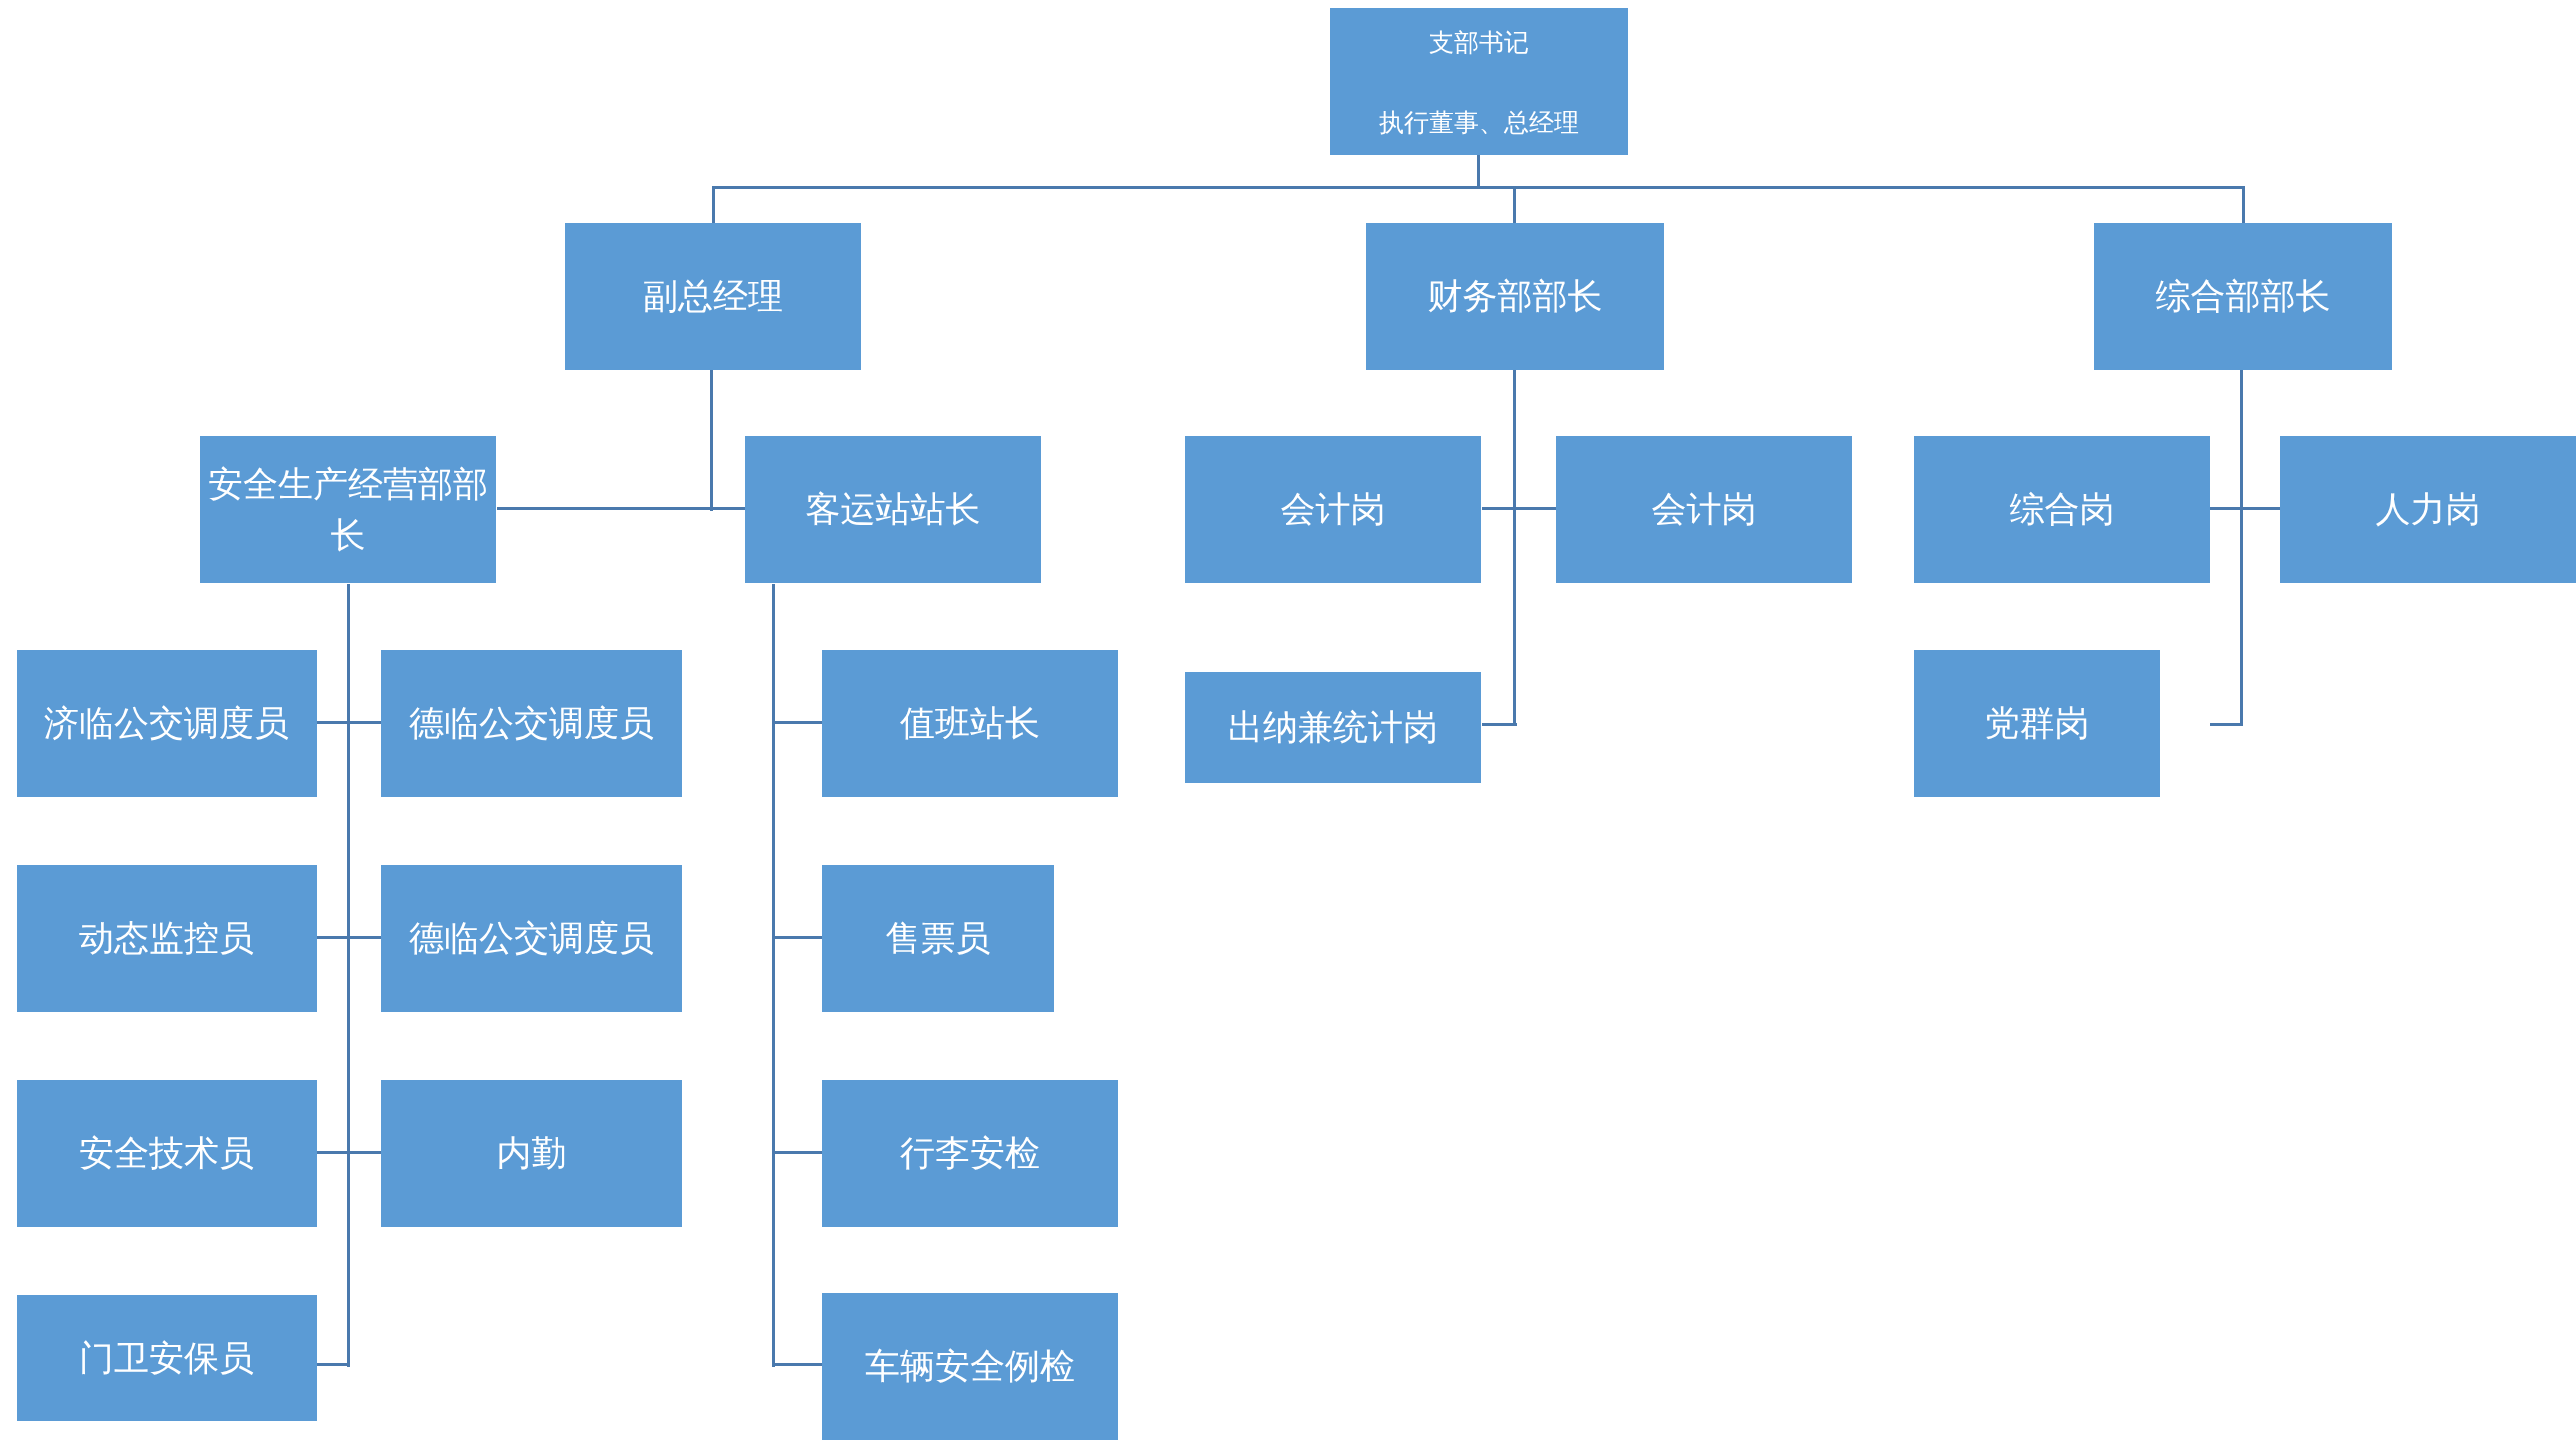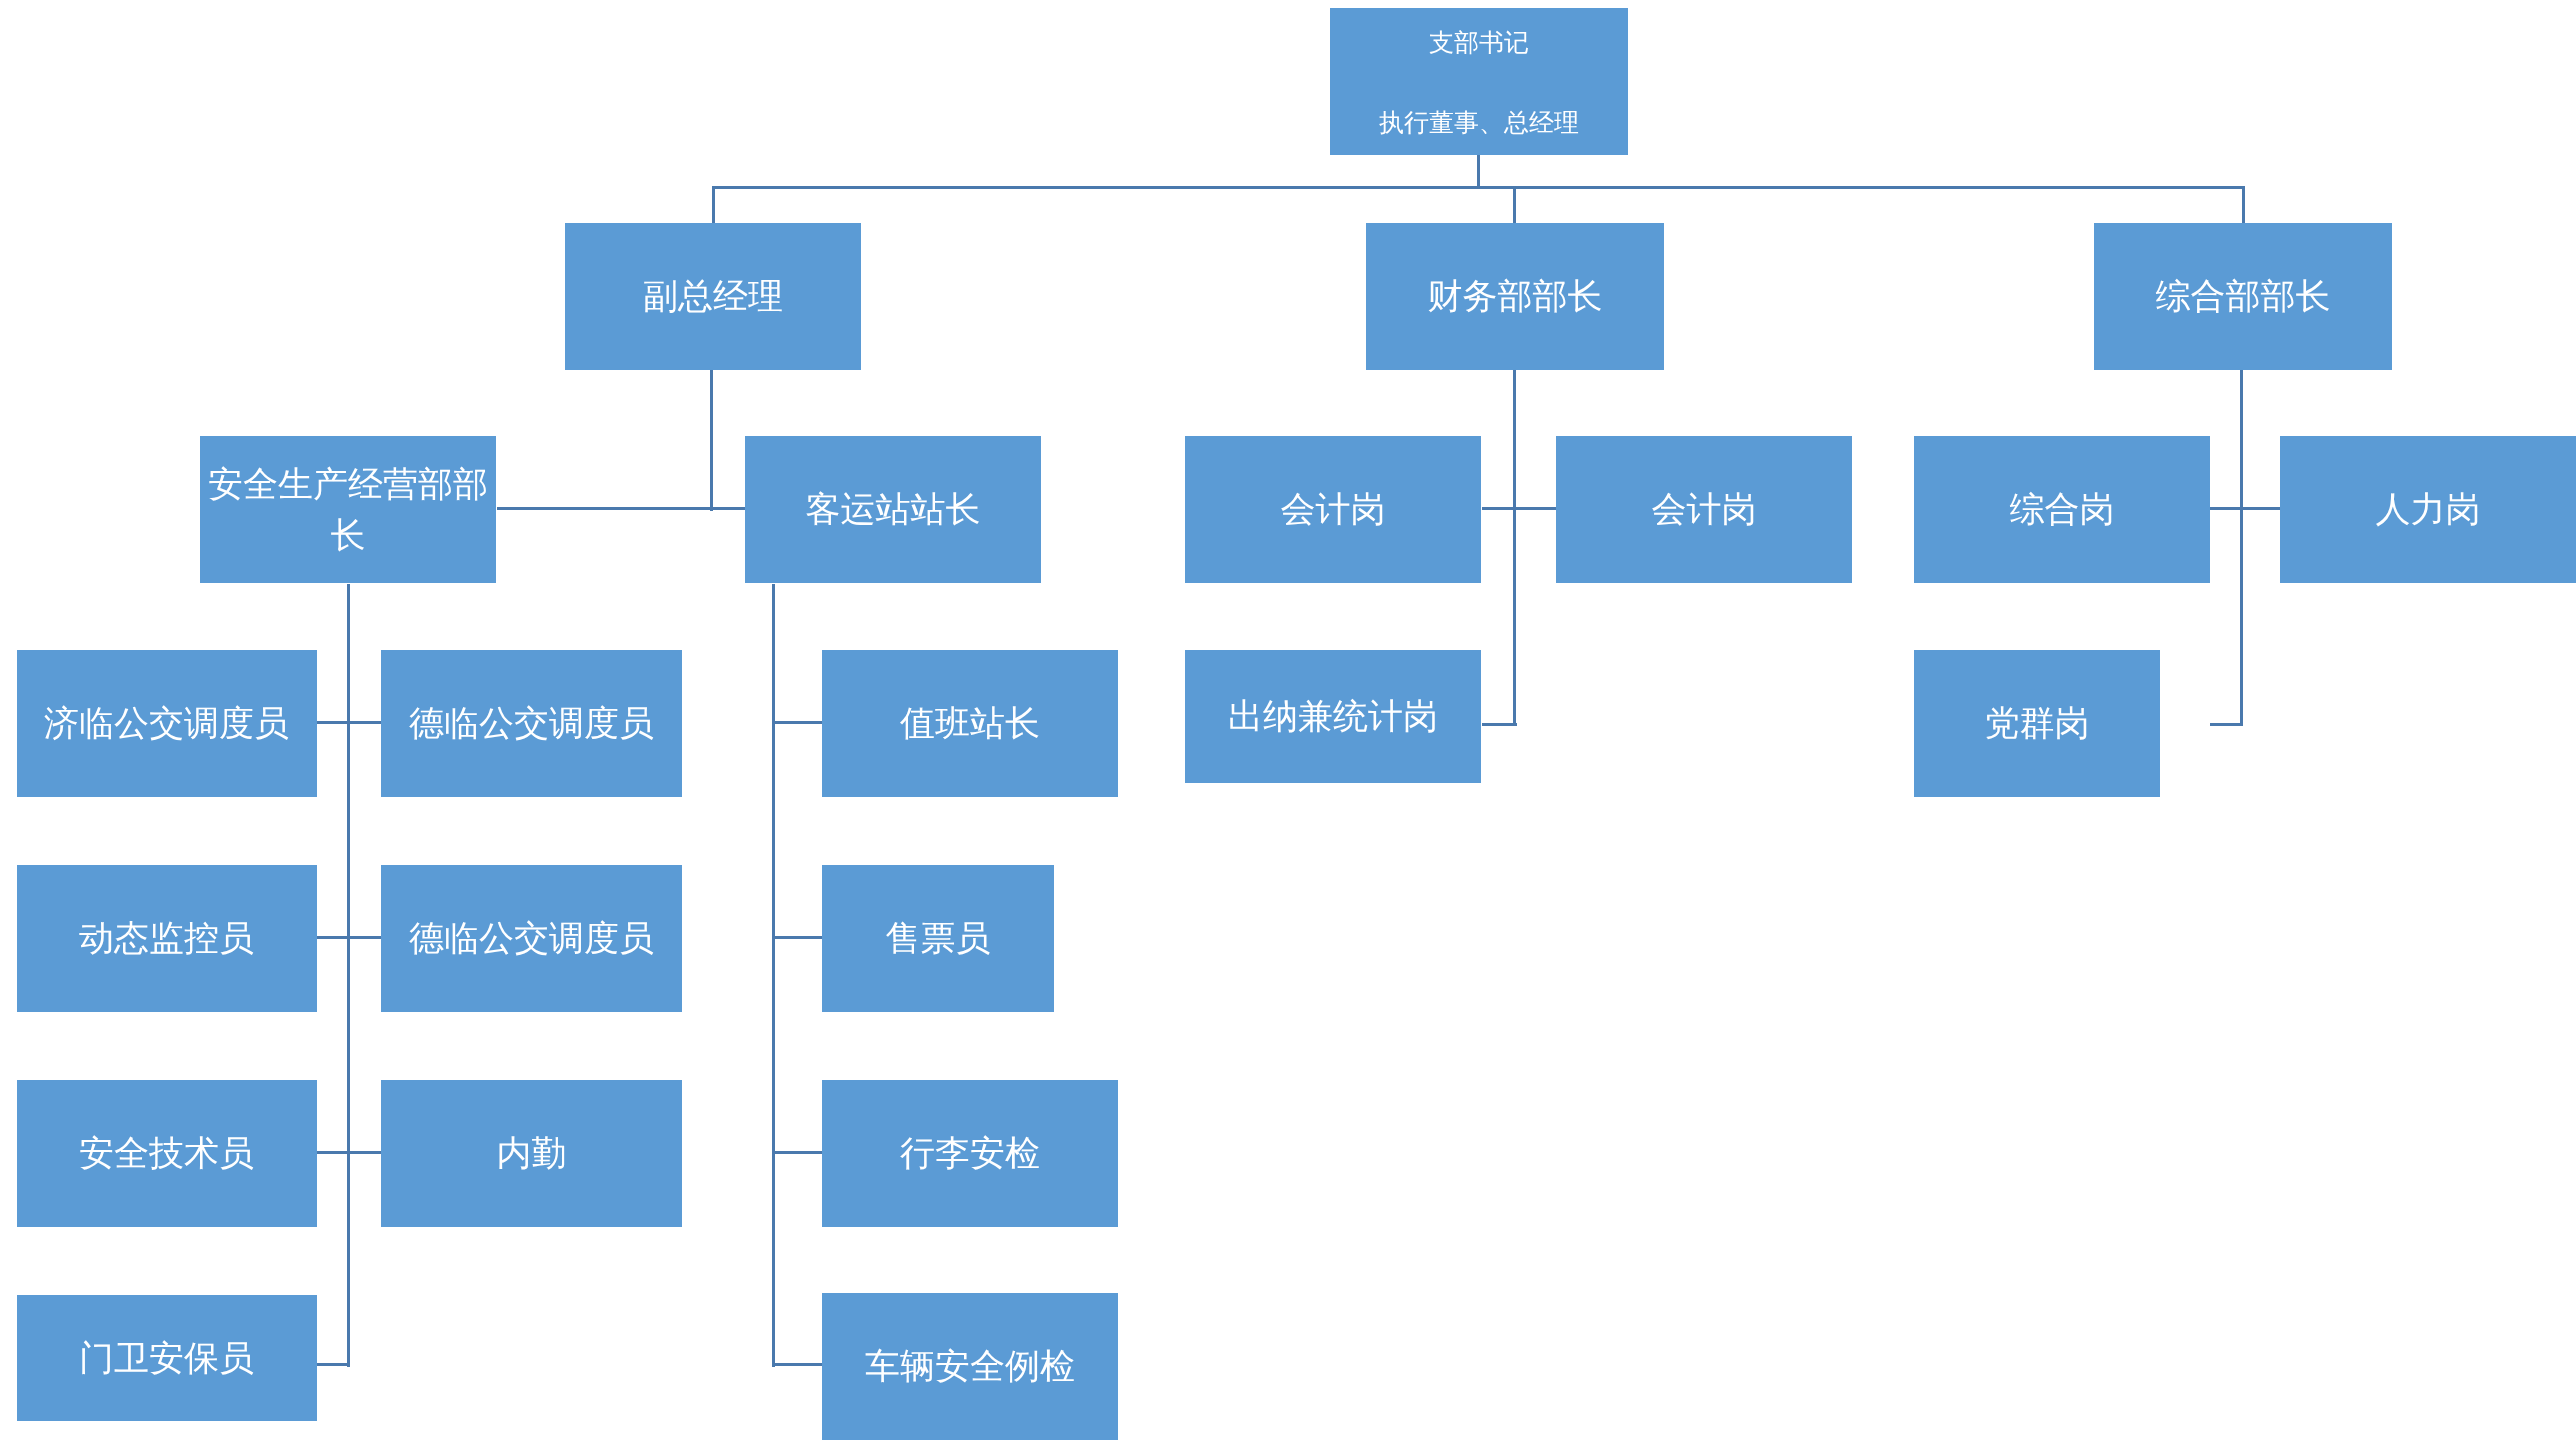--- a/index.html
+++ b/index.html
@@ -85,21 +85,21 @@
   <div class="node" style="left:1556px;top:436px;width:296px;height:147px">
     <span class="lbl">会计岗</span>
   </div>
   <div class="node" style="left:1914px;top:436px;width:296px;height:147px">
     <span class="lbl">综合岗</span>
   </div>
   <div class="node" style="left:2280px;top:436px;width:296px;height:147px">
     <span class="lbl">人力岗</span>
   </div>
 
-  <div class="node" style="left:1185px;top:650px;width:296px;height:133px">
+  <div class="node" style="left:1185px;top:672px;width:296px;height:111px">
     <span class="lbl">出纳兼统计岗</span>
   </div>
   <div class="node" style="left:1914px;top:650px;width:246px;height:147px">
     <span class="lbl">党群岗</span>
   </div>
 
   <div class="node" style="left:16.6px;top:650px;width:300px;height:147px">
     <span class="lbl">济临公交调度员</span>
   </div>
   <div class="node" style="left:381px;top:650px;width:301px;height:147px">

